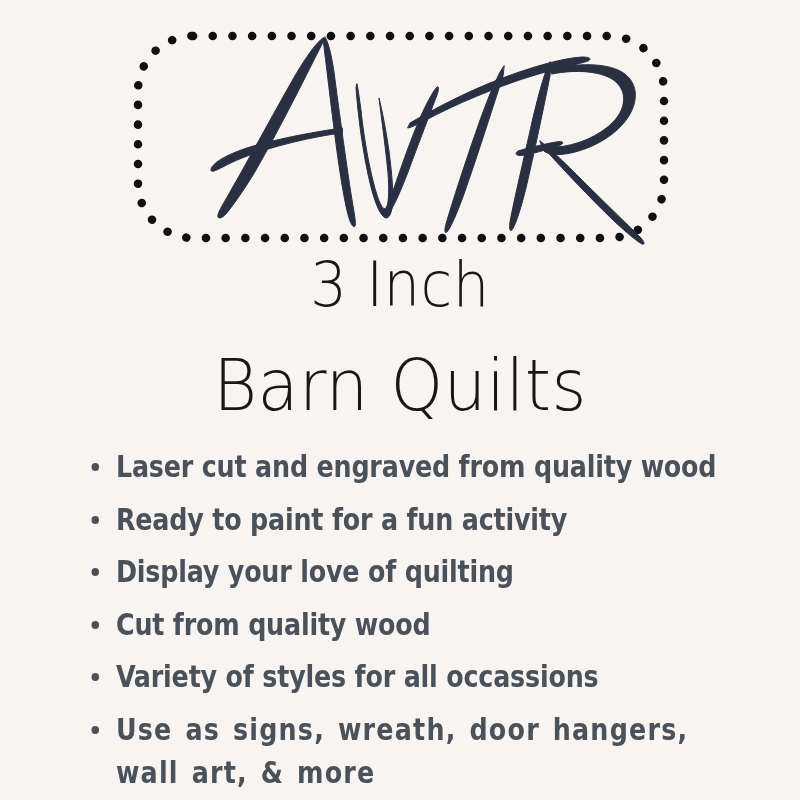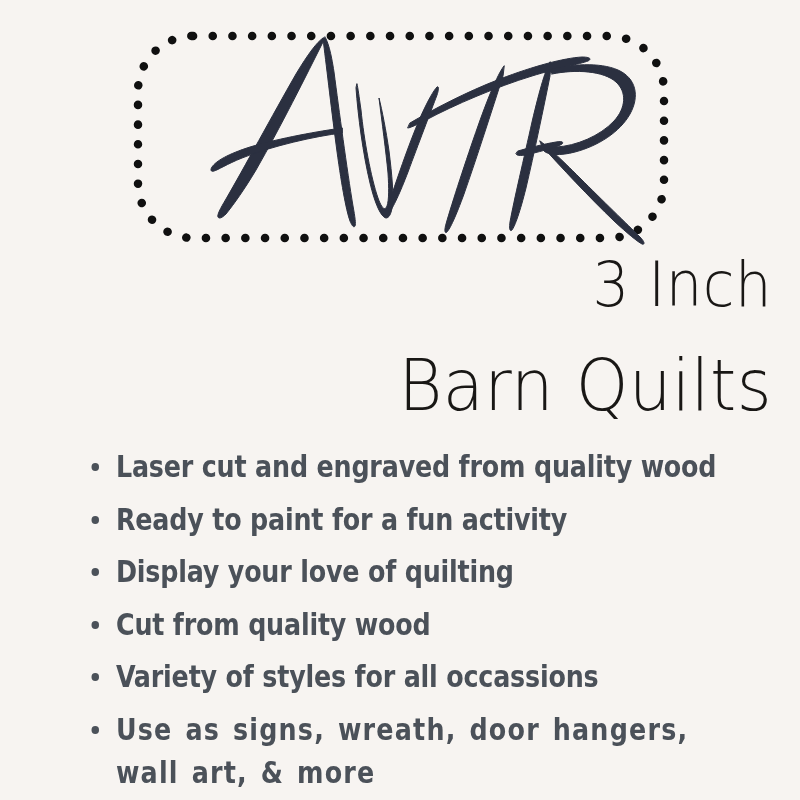--- a/index.html
+++ b/index.html
@@ -48,21 +48,21 @@
     height: 238px;
     pointer-events: none;
   }
 
   
   .headings {
     position: absolute;
     left: 0;
     top: 252px;
     width: 800px;
-    text-align: right;
+    text-align: center;
   }
   .title-line-1 {
     font-family: "DejaVu Sans", sans-serif;
     font-weight: 300;
     font-size: 62px;
     line-height: 1.08;
     letter-spacing: 0.5px;
     color: #191715;
     margin: 0;
     transform: scaleX(0.93);

